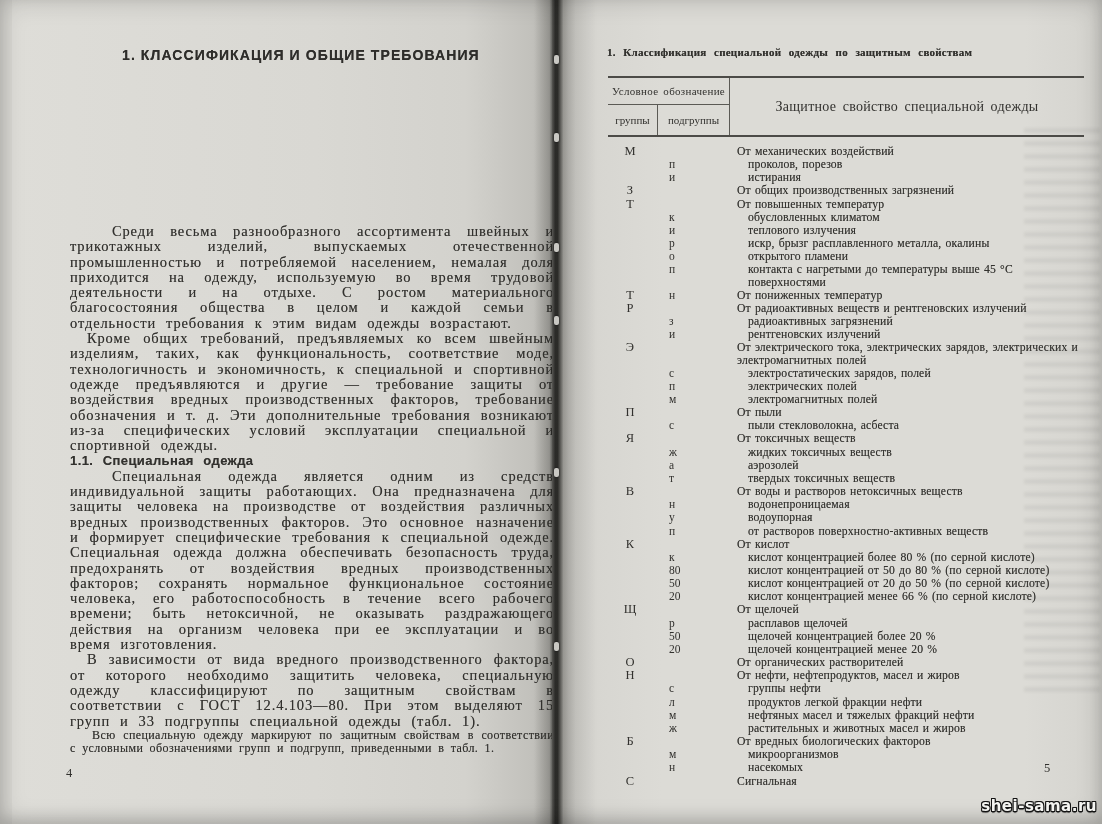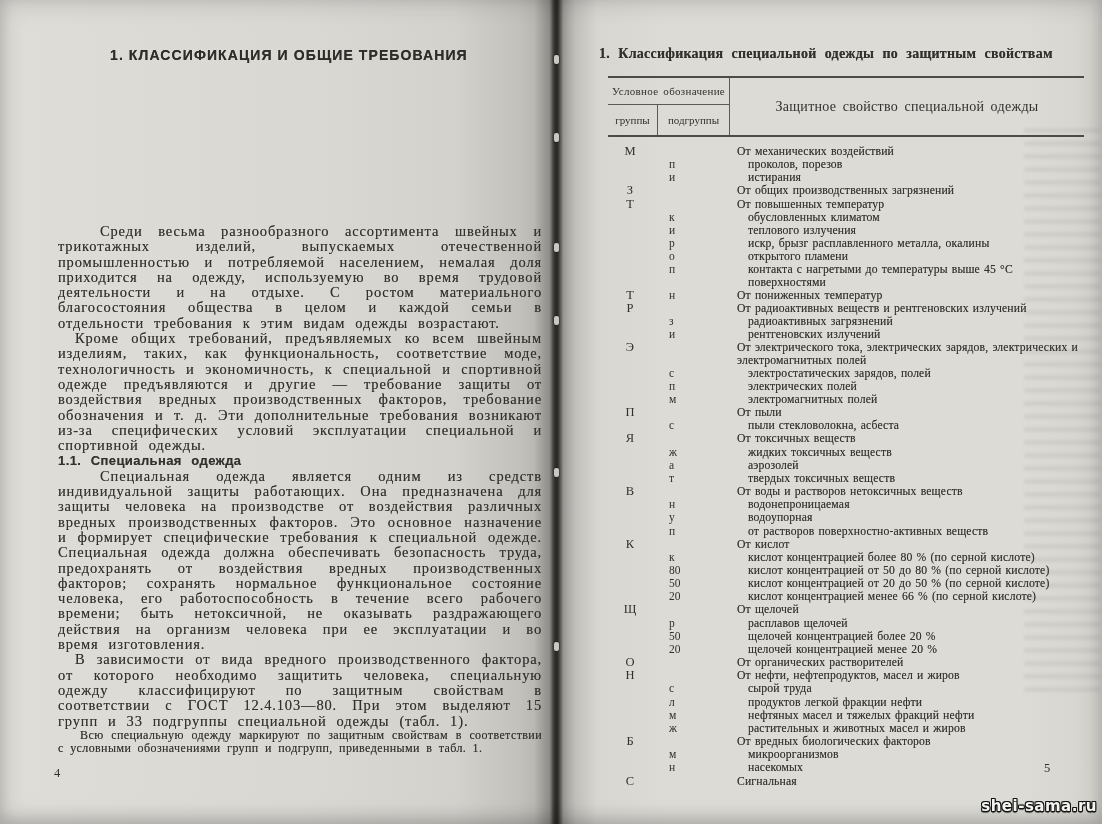--- a/index.html
+++ b/index.html
@@ -5,21 +5,21 @@
   html,body{margin:0;padding:0;background:#555;}
   .book{
     position:relative;width:1102px;height:824px;overflow:hidden;
     background:#d8d7d2;
     font-family:"Liberation Serif", serif;
     color:#32312e;
   }
   
   .page{position:absolute;top:0;height:824px;}
   .page-left{
-    left:0;width:552px;
+    left:12px;width:552px;
     background:linear-gradient(90deg,#deddd8 0%,#d9d8d3 55%,#d3d2cd 82%,#c2c1bc 94%,#aeada8 100%);
   }
   .page-right{
     left:552px;width:550px;
     background:linear-gradient(90deg,#9b9a95 0%,#c6c5c0 3%,#d7d6d1 8%,#dcdbd6 20%,#dcdbd6 86%,#d4d3ce 100%);
   }
   .gutter{
     position:absolute;left:534px;top:0;width:64px;height:824px;pointer-events:none;
     background:linear-gradient(90deg,rgba(0,0,0,0) 0%,rgba(40,40,36,0.25) 24%,rgba(22,22,20,0.85) 33%,rgba(30,30,27,0.9) 37%,rgba(90,89,85,0.35) 46%,rgba(0,0,0,0.05) 65%,rgba(0,0,0,0) 100%);
   }
@@ -46,22 +46,22 @@
   }
   .note-paragraph{
     font-size:12px;line-height:13.2px;text-indent:22px;margin-top:7px;
     letter-spacing:.4px;word-spacing:3px;
   }
   .page-num{position:absolute;font-size:12.5px;letter-spacing:.5px;}
   .page-num-left{left:54px;top:766px;}
   .page-num-right{left:492px;top:761px;}
   
   .table-title{
-    position:absolute;left:47px;top:46px;width:478px;
-    font-weight:700;font-size:14px;letter-spacing:.25px;word-spacing:4.5px;
+    position:absolute;left:55px;top:46px;width:478px;
+    font-weight:700;font-size:11px;letter-spacing:.25px;word-spacing:4.5px;
     text-shadow:0 0 .5px rgba(46,45,42,.7);white-space:nowrap;
   }
   .ctable{position:absolute;left:56px;top:76px;width:476px;}
   .thead{border-top:2px solid #4c4b47;border-bottom:2px solid #4c4b47;display:flex;}
   .thead-left{width:122px;border-right:1px solid #5b5a55;box-sizing:border-box;}
   .thead-span{height:26px;display:flex;align-items:center;justify-content:center;
     border-bottom:1px solid #5b5a55;font-size:11px;letter-spacing:.3px;word-spacing:2px;}
   .thead-sub{display:flex;height:30px;}
   .th-group{width:50px;border-right:1px solid #5b5a55;box-sizing:border-box;
     display:flex;align-items:center;justify-content:center;font-size:11px;}
@@ -315,21 +315,21 @@
             <span class="c-desc">От органических растворителей</span>
           </div>
           <div class="trow">
             <span class="c-group">Н</span>
             <span class="c-sub"></span>
             <span class="c-desc">От нефти, нефтепродуктов, масел и жиров</span>
           </div>
           <div class="trow">
             <span class="c-group"></span>
             <span class="c-sub">с</span>
-            <span class="c-desc indent">сырой труда</span>
+            <span class="c-desc indent">группы нефти</span>
           </div>
           <div class="trow">
             <span class="c-group"></span>
             <span class="c-sub">л</span>
             <span class="c-desc indent">продуктов легкой фракции нефти</span>
           </div>
           <div class="trow">
             <span class="c-group"></span>
             <span class="c-sub">м</span>
             <span class="c-desc indent">нефтяных масел и тяжелых фракций нефти</span>

